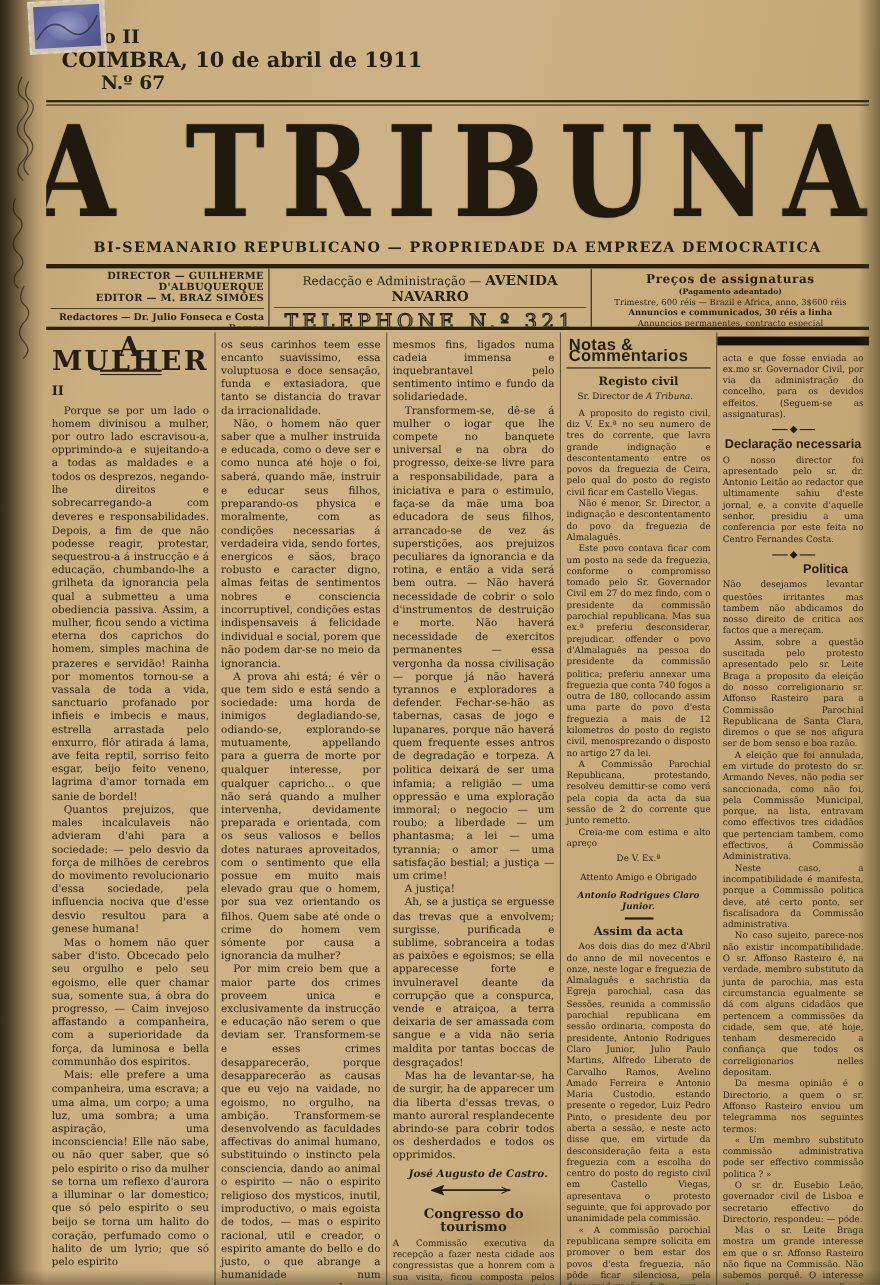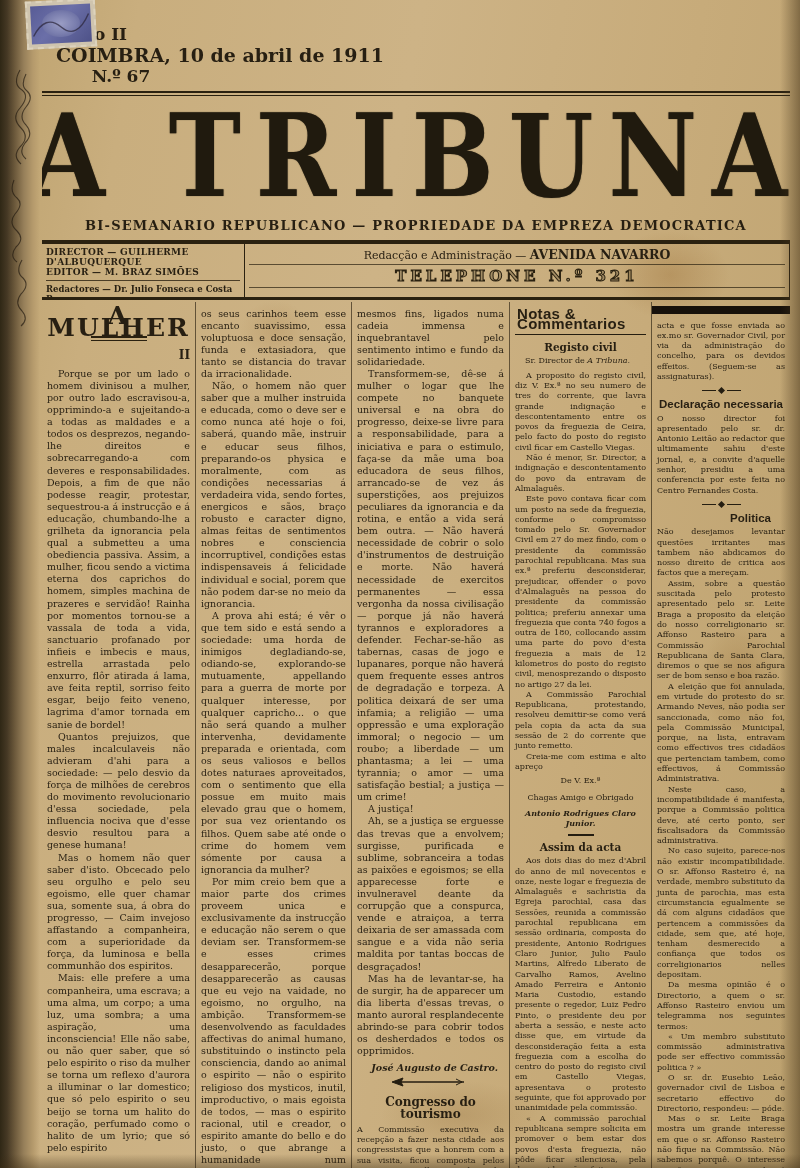--- a/index.html
+++ b/index.html
@@ -28,45 +28,45 @@
   .issue-row .num  { font-weight:bold; font-size:17px; width:130px; text-align:center; }
   .rule-double { margin-top:5px; border-top:2.5px solid #2a2110; border-bottom:1px solid #2a2110; height:5px; }
   .masthead { height:120px; display:flex; align-items:center; justify-content:center; overflow:hidden; }
   .masthead .mh { font-weight:bold; font-size:97px; letter-spacing:15px; color:#201a0e;
     transform:scaleY(1.18); white-space:nowrap; text-shadow:0 0 1px rgba(32,26,14,.7); }
   .subtitle { text-align:center; font-weight:bold; font-size:13px; letter-spacing:1.2px; margin-top:2px; }
   .rule-thick { height:3.5px; background:#2a2110; margin-top:7px; }
   
   .infobar { display:flex; height:56px; overflow:hidden; border-bottom:3px solid #2a2110; }
   .ib-cell { padding:3px 4px; overflow:hidden; }
-  .ib-left { width:203px; border-right:1px solid #2a2110; text-align:left; }
+  .ib-left { width:203px; border-right:1px solid #2a2110; text-align:right; }
   .ib-left .b { font-weight:bold; font-size:9px; letter-spacing:.3px; }
   .ib-left .r3 { font-size:8.5px; font-weight:bold; margin-top:3px; padding-top:3px; border-top:1px solid rgba(42,33,16,.8); }
   .ib-center { flex:1; text-align:center; border-right:1px solid #2a2110; }
   .ib-center .l1 { font-size:11px; padding-bottom:2px; border-bottom:1px solid rgba(42,33,16,.7); }
   .ib-center .l1 .av { font-weight:bold; font-size:12.5px; }
-  .ib-center .tel { font-weight:bold; font-size:15px; letter-spacing:4px; padding:2px 0;
+  .ib-center .tel { font-weight:normal; font-size:18px; letter-spacing:4px; padding:2px 0;
     color:rgba(38,30,15,.25); -webkit-text-stroke:1px #2a2110; border-bottom:1px solid rgba(42,33,16,.7); }
   .ib-right { width:252px; text-align:center; }
   .ib-right .t { font-weight:bold; font-size:11px; letter-spacing:.5px; }
   .ib-right .s { font-size:7px; font-weight:bold; }
   .ib-right .ln { font-size:7.6px; margin-top:1px; }
   .ib-right .lnb { font-size:7.6px; font-weight:bold; }
   
   .columns { display:flex; height:872px; overflow:hidden; margin-top:2px; }
   .col { overflow:hidden; padding:6px 5px 0 5px; }
   .col + .col { border-left:1px solid rgba(42,33,16,.65); }
   .c1 { width:153px; } .c2 { width:156px; } .c3 { width:158px; } .c4 { width:142px; } .c5 { flex:1; }
   .c1,.c2,.c3 { font-size:9.5px; line-height:12.1px; }
   .c4,.c5 { font-size:8px; line-height:10.3px; }
   .para { text-align:justify; text-indent:11px; }
   .cont .para:first-child { text-indent:0; }
   .art-title { font-weight:bold; font-size:25px; letter-spacing:2px; text-align:center; margin:2px 0 2px; }
   .flourish { width:56px; margin:0 auto; border-top:2.5px solid #2a2110; border-bottom:1px solid #2a2110; height:5px; }
-  .sec-num { text-align:right; font-weight:bold; font-size:12px; margin:8px 0 7px; }
+  .sec-num { text-align:left; font-weight:bold; font-size:12px; margin:8px 0 7px; }
   .sig { text-align:right; font-weight:bold; font-style:italic; font-size:9.5px; margin:5px 6px 2px 0; }
   .arrow-orn { text-align:center; margin:3px 0 5px; }
   .small-title { text-align:center; font-weight:bold; font-size:12px; margin:4px 0 5px; }
   .sm { font-size:8px; line-height:10.3px; }
   .notas-title { font-family:"Liberation Sans","DejaVu Sans",sans-serif; font-weight:bold; font-size:15px;
     letter-spacing:.3px; padding:1px 0 5px 2px; border-bottom:1.5px solid #241d10; margin-bottom:7px; }
   .sub-head { text-align:center; font-weight:bold; font-size:10.5px; margin:4px 0 4px; }
   .salutation { margin:2px 0 4px 10px; }
   .closing { text-align:center; margin-top:4px; }
   .closing-sp { text-align:center; margin-top:6px; }
@@ -115,20 +115,28 @@
         <div class="b">EDITOR — M. BRAZ SIMÕES</div>
         <div class="r3">Redactores — Dr. Julio Fonseca e Costa Ramos</div>
       </div>
       <div class="ib-cell ib-center">
         <div class="l1">
           <span>Redacção e Administração — </span><span class="av">AVENIDA NAVARRO</span>
         </div>
         <div class="tel">TELEPHONE N.º 321</div>
 
       </div>
+      <div class="ib-cell ib-right">
+        <div class="t">Preços de assignaturas</div>
+        <div class="s">(Pagamento adeantado)</div>
+        <div class="ln">Trimestre, 600 réis — Brazil e Africa, anno, 3$600 réis</div>
+        <div class="lnb">Annuncios e communicados, 30 réis a linha</div>
+        <div class="ln">Annuncios permanentes, contracto especial</div>
+
+      </div>
     </div>
 
     <div class="columns">
 
       <div class="col c1">
         <div class="art-title">A MULHER</div>
         <div class="flourish"></div>
         <div class="sec-num">II</div>
         <div>
             <p class="para">Porque se por um lado o homem divinisou a mulher, por outro lado escravisou-a, opprimindo-a e sujeitando-a a todas as maldades e a todos os desprezos, negando-lhe direitos e sobrecarregando-a com deveres e responsabilidades. Depois, a fim de que não podesse reagir, protestar, sequestrou-a á instrucção e á educação, chumbando-lhe a grilheta da ignorancia pela qual a submetteu a uma obediencia passiva. Assim, a mulher, ficou sendo a victima eterna dos caprichos do homem, simples machina de prazeres e servidão! Rainha por momentos tornou-se a vassala de toda a vida, sanctuario profanado por infieis e imbecis e maus, estrella arrastada pelo enxurro, flôr atirada á lama, ave feita reptil, sorriso feito esgar, beijo feito veneno, lagrima d'amor tornada em sanie de bordel!</p>
@@ -172,28 +180,28 @@
           </div>
       </div>
 
       <div class="col c4">
         <div class="notas-title">Notas &amp; Commentarios</div>
         <div class="sub-head">Registo civil</div>
         <div class="salutation">
           <span>Sr. Director de </span><i>A Tribuna.</i>
         </div>
         <div>
-            <p class="para">A proposito do registo civil, diz V. Ex.ª no seu numero de tres do corrente, que lavra grande indignação e descontentamento entre os povos da freguezia de Ceira, pelo facto do posto do registo civil ficar em Castello Viegas.</p>
-            <p class="para">Não é menor, Sr. Director, a indignação e descontentamento do povo da entravam de Almalaguês.</p>
+            <p class="para">A proposito do registo civil, diz V. Ex.ª no seu numero de tres do corrente, que lavra grande indignação e descontentamento entre os povos da freguezia de Ceira, pelo qual do posto do registo civil ficar em Castello Viegas.</p>
+            <p class="para">Não é menor, Sr. Director, a indignação e descontentamento do povo da freguezia de Almalaguês.</p>
             <p class="para">Este povo contava ficar com um posto na sede da freguezia, conforme o compromisso tomado pelo Sr. Governador Civil em 27 do mez findo, com o presidente da commissão parochial republicana. Mas sua ex.ª preferiu desconsiderar, prejudicar, offender o povo d'Almalaguês na pessoa do presidente da commissão politica; preferiu annexar uma freguezia que conta 740 fogos a outra de 180, collocando assim uma parte do povo d'esta freguezia a mais de 12 kilometros do posto do registo civil, menosprezando o disposto no artigo 27 da lei.</p>
             <p class="para">A Commissão Parochial Republicana, protestando, resolveu demittir-se como verá pela copia da acta da sua sessão de 2 do corrente que junto remetto.</p>
             <p class="para">Creia-me com estima e alto apreço</p>
           </div>
         <div class="closing">De V. Ex.ª</div>
-        <div class="closing-sp">Chagas Amigo e Obrigado</div>
+        <div class="closing-sp">Attento Amigo e Obrigado</div>
         <div class="sig-c">Antonio Rodrigues Claro Junior.</div>
         <div class="dash-div"></div>
         <div class="sub-head">Assim da acta</div>
         <div>
             <p class="para">Aos dois dias do mez d'Abril do anno de mil novecentos e onze, neste logar e freguezia de Almalaguês e sachristia da Egreja parochial, casa das Sessões, reunida a commissão parochial republicana em sessão ordinaria, composta do presidente, Antonio Rodrigues Claro Junior, Julio Paulo Martins, Alfredo Liberato de Carvalho Ramos, Avelino Amado Ferreira e Antonio Maria Custodio, estando presente o regedor, Luiz Pedro Pinto, o presidente deu por aberta a sessão, e neste acto disse que, em virtude da desconsideração feita a esta freguezia com a escolha do centro do posto do registo civil em Castello Viegas, apresentava o protesto seguinte, que foi approvado por unanimidade pela commissão.</p>
             <p class="para">« A commissão parochial republicana sempre solicita em promover o bem estar dos povos d'esta freguezia, não pôde ficar silenciosa, pela desconsideração feita com a escolha do centro do posto civil em Castello Viegas, quando esta, pela promessa feita, só podia e nunca devia ser collocada n'outra, mas sim na sede da freguezia. »</p>
           </div>
       </div>
 
       <div class="col c5 cont">

